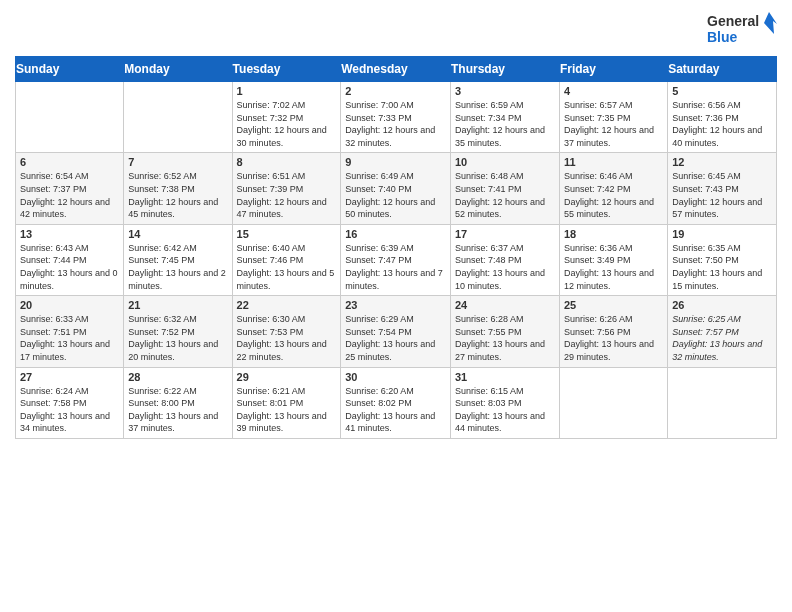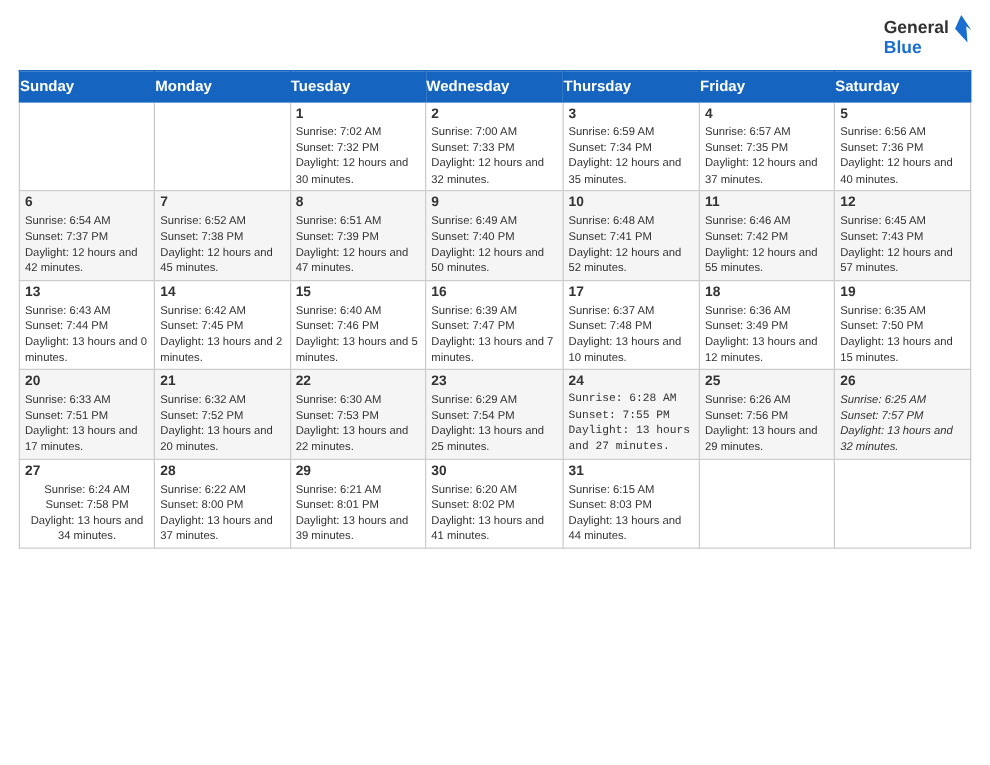--- a/index.html
+++ b/index.html
@@ -259,41 +259,41 @@
 Daylight: 13 hours and 22 minutes.</div>
           </td>
           <td>
             <span class="day-number">23</span>
             <div class="day-info" style="white-space: pre-line;">Sunrise: 6:29 AM
 Sunset: 7:54 PM
 Daylight: 13 hours and 25 minutes.</div>
           </td>
           <td>
             <span class="day-number">24</span>
-            <div class="day-info" style="white-space: pre-line; font-family: Liberation Mono, monospace;">Sunrise: 6:28 AM
+            <div class="day-info" style="white-space: pre-line;">Sunrise: 6:28 AM
 Sunset: 7:55 PM
 Daylight: 13 hours and 27 minutes.</div>
           </td>
           <td>
             <span class="day-number">25</span>
             <div class="day-info" style="white-space: pre-line;">Sunrise: 6:26 AM
 Sunset: 7:56 PM
 Daylight: 13 hours and 29 minutes.</div>
           </td>
           <td>
             <span class="day-number">26</span>
             <div class="day-info" style="white-space: pre-line; font-style: italic;">Sunrise: 6:25 AM
 Sunset: 7:57 PM
 Daylight: 13 hours and 32 minutes.</div>
           </td>
         </tr>
         <tr>
           <td>
             <span class="day-number">27</span>
-            <div class="day-info" style="white-space: pre-line; text-align: center;">Sunrise: 6:24 AM
+            <div class="day-info" style="white-space: pre-line;">Sunrise: 6:24 AM
 Sunset: 7:58 PM
 Daylight: 13 hours and 34 minutes.</div>
           </td>
           <td>
             <span class="day-number">28</span>
             <div class="day-info" style="white-space: pre-line;">Sunrise: 6:22 AM
 Sunset: 8:00 PM
 Daylight: 13 hours and 37 minutes.</div>
           </td>
           <td>

